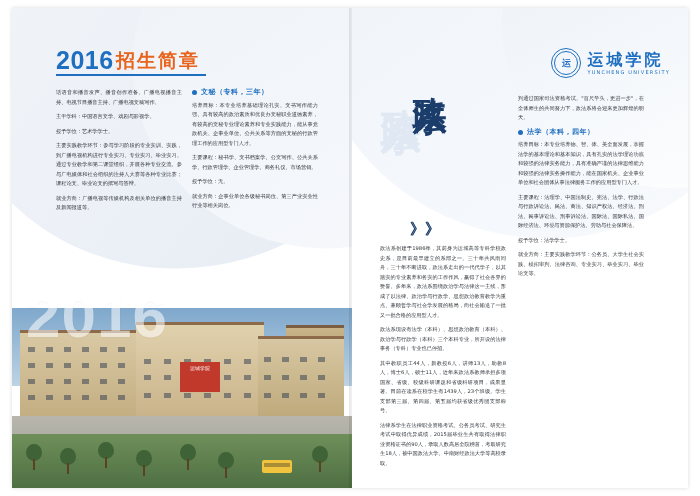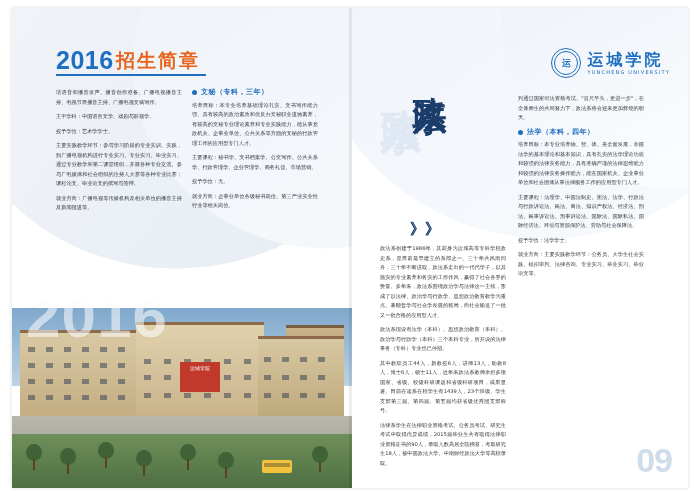--- a/index.html
+++ b/index.html
@@ -356,17 +356,16 @@
         <div class="sec-head">
           <span class="dot"></span>
           <span class="t">法学（本科，四年）</span>
         </div>
         <p class="p">培养目标：本专业培养德、智、体、美全面发展，掌握法学的基本理论和基本知识，具有扎实的法学理论功底和较强的法律实务能力，具有准确严谨的法律思维能力和较强的法律实务操作能力，能在国家机关、企业事业单位和社会团体从事法律服务工作的应用型专门人才。</p>
         <p class="p">主要课程：法理学、中国法制史、宪法、法学、行政法与行政诉讼法、民法、商法、知识产权法、经济法、刑法、民事诉讼法、刑事诉讼法、国际法、国际私法、国际经济法、环境与资源保护法、劳动与社会保障法。</p>
         <p class="p">授予学位：法学学士。</p>
         <p class="p">就业方向：主要实践教学环节：公务员、大学生社会实践、模拟审判、法律咨询、专业实习、毕业实习、毕业论文等。</p>
       </div>
 
-      <div class="pagenum">09</div>
     </div>
 
   </div>
 </div>
 
 </body></html>

